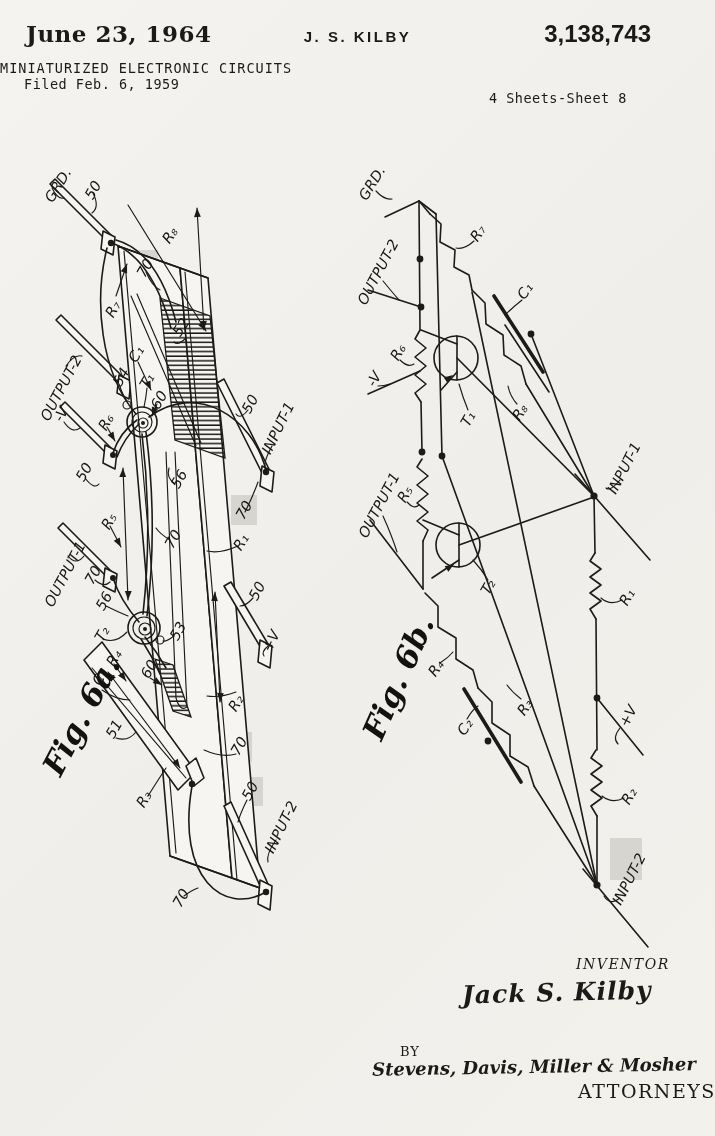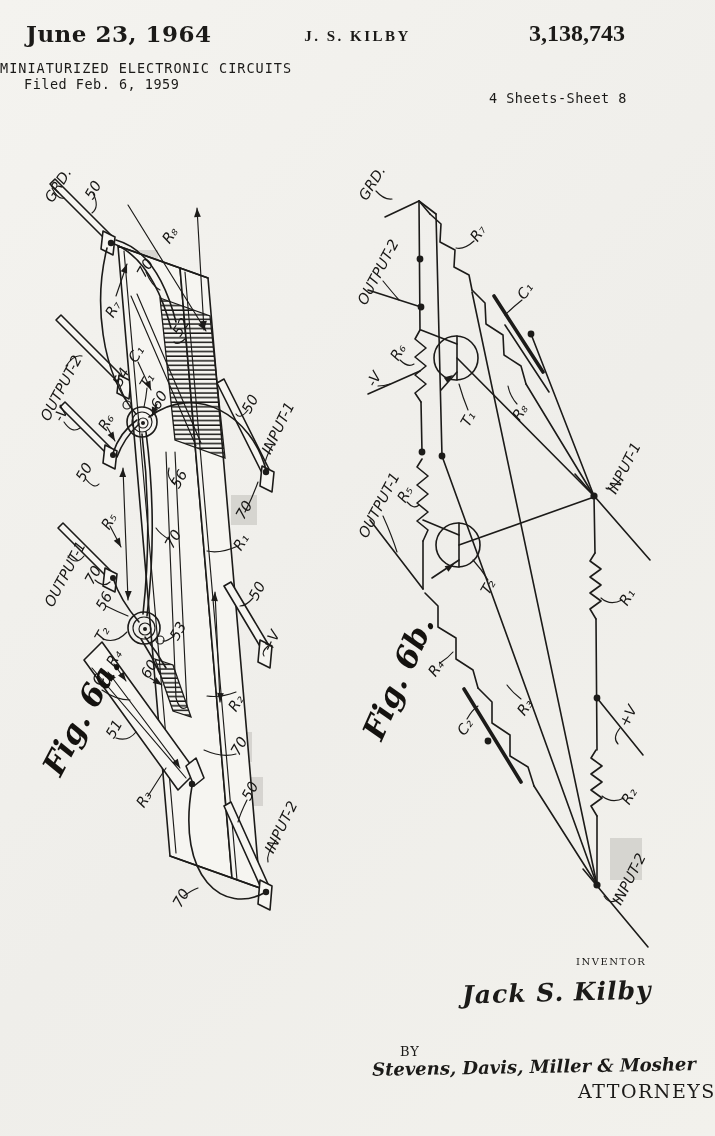--- a/index.html
+++ b/index.html
@@ -3,26 +3,26 @@
 <meta charset="utf-8">
 <style>
   html,body{margin:0;padding:0;}
   body{
     width:715px;height:1136px;position:relative;overflow:hidden;
     background:linear-gradient(135deg,#f4f3ef 0%,#efeeea 55%,#f2f1ec 100%);
     font-family:"DejaVu Sans",sans-serif;color:#1b1a18;
   }
   .abs{position:absolute;}
   .h-date{left:26px;top:20px;font-family:"DejaVu Serif",serif;font-weight:bold;font-size:23px;letter-spacing:.5px;}
-  .h-author{left:0;right:0;top:28px;text-align:center;font-family:Liberation Serif, serif;font-weight:bold;font-size:15px;letter-spacing:2.5px;}
-  .h-patnum{right:90px;top:20px;font-family:Liberation Serif, serif;font-weight:bold;font-size:24px;}
+  .h-author{left:0;right:0;top:28px;text-align:center;font-family:Liberation Sans, sans-serif;font-weight:bold;font-size:15px;letter-spacing:2.5px;}
+  .h-patnum{right:64px;top:20px;font-family:Liberation Sans, sans-serif;font-weight:bold;font-size:24px;}
   .h-title{left:0;right:0;top:60px;text-align:left;font-family:"DejaVu Sans Mono",monospace;font-size:13.5px;letter-spacing:1px;}
   .h-filed{left:24px;top:76px;font-family:"DejaVu Sans Mono",monospace;font-size:13.5px;letter-spacing:.5px;}
   .h-sheet{right:88px;top:90px;font-family:"DejaVu Sans Mono",monospace;font-size:13.5px;letter-spacing:.5px;}
-  .sig-inventor{left:576px;top:956px;font-family:"DejaVu Serif",serif;font-size:10px;letter-spacing:1.5px;}
+  .sig-inventor{left:576px;top:956px;font-family:"DejaVu Serif",serif;font-size:14px;letter-spacing:1.5px;font-style:italic;}
   .sig-name{left:462px;top:978px;font-family:"DejaVu Serif",serif;font-style:italic;font-weight:bold;font-size:25px;transform:rotate(-1.5deg);letter-spacing:1px;}
   .sig-by{left:364px;top:1044px;font-family:"DejaVu Serif",serif;font-size:13px;letter-spacing:1px;margin-left:36px;}
   .sig-att-name{left:372px;top:1056px;font-family:"DejaVu Serif",serif;font-style:italic;font-weight:bold;font-size:18px;transform:rotate(-1deg);white-space:nowrap;}
   .sig-attorneys{left:578px;top:1080px;font-family:"DejaVu Serif",serif;font-size:19px;letter-spacing:1.5px;}
   svg{position:absolute;left:0;top:0;}
   .s{stroke:#1c1b19;fill:none;stroke-width:1.6;stroke-linecap:round;stroke-linejoin:round;}
   .thin{stroke-width:1.15;}
   .heavy{stroke-width:3.6;}
   .wf{fill:#f6f5f1;stroke:#1c1b19;stroke-width:1.6;stroke-linejoin:round;}
   .hatchf{fill:url(#hat);stroke:#1c1b19;stroke-width:1.3;}

